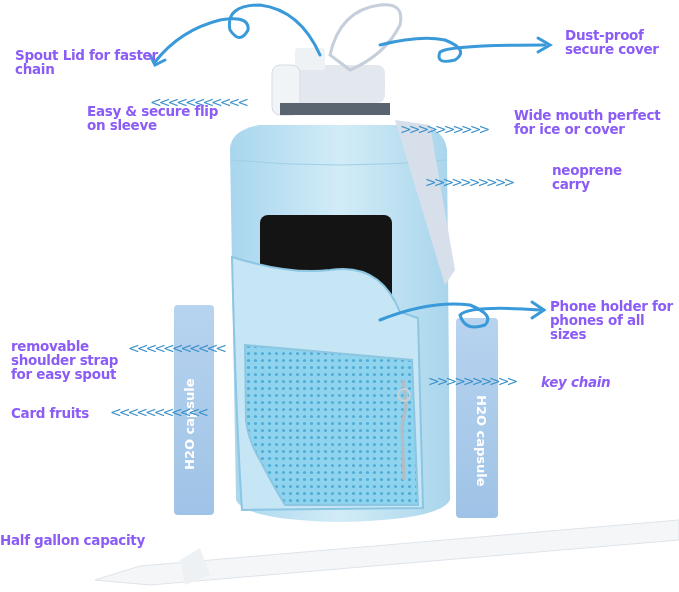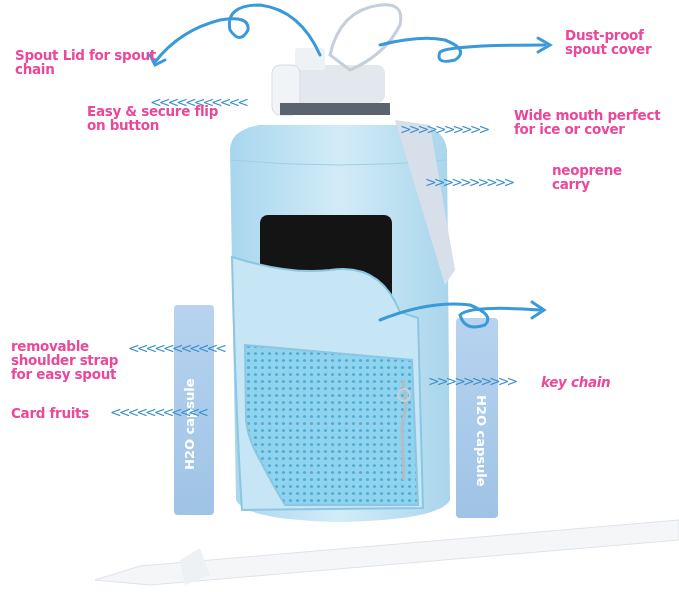--- a/index.html
+++ b/index.html
@@ -1,18 +1,18 @@
 <!DOCTYPE html>
 <html><head>
 <meta charset="utf-8">
 <style>
   html, body { margin:0; padding:0; background:#ffffff; }
   body { width:679px; height:592px; position:relative; overflow:hidden; font-family:"DejaVu Sans", sans-serif; }
   .stage { position:absolute; inset:0; background:#ffffff; }
-  .label { position:absolute; color:#ec4899; font-weight:bold; font-size:13.5px; line-height:14px; letter-spacing:-0.3px; }
+  .label { position:absolute; color:#8b5cf6; font-weight:bold; font-size:13.5px; line-height:14px; letter-spacing:-0.3px; }
   .chev { position:absolute; color:#3a8fc8; font-size:14px; letter-spacing:-3px; font-family:"DejaVu Sans", sans-serif; line-height:14px; }
   svg { position:absolute; left:0; top:0; }
 </style>
 </head>
 <body>
 
 <div class="stage">
 
 <svg width="679" height="592" viewBox="0 0 679 592">
   <defs>
@@ -90,44 +90,51 @@
 </svg>
 
 <div class="chev" style="left:150px;top:95px;">&lt;&lt;&lt;&lt;&lt;&lt;&lt;&lt;&lt;&lt;&lt;</div>
 <div class="chev" style="left:400px;top:122px;">&gt;&gt;&gt;&gt;&gt;&gt;&gt;&gt;&gt;&gt;</div>
 <div class="chev" style="left:425px;top:175px;">&gt;&gt;&gt;&gt;&gt;&gt;&gt;&gt;&gt;&gt;</div>
 <div class="chev" style="left:128px;top:341px;">&lt;&lt;&lt;&lt;&lt;&lt;&lt;&lt;&lt;&lt;&lt;</div>
 <div class="chev" style="left:428px;top:374px;">&gt;&gt;&gt;&gt;&gt;&gt;&gt;&gt;&gt;&gt;</div>
 <div class="chev" style="left:110px;top:405px;">&lt;&lt;&lt;&lt;&lt;&lt;&lt;&lt;&lt;&lt;&lt;</div>
 
 <div class="label" style="left:15px;top:48px;">
-  <div>Spout Lid for spout</div>
+  <div>Spout Lid for faster</div>
   <div>chain</div>
 </div>
 <div class="label" style="left:73px;top:104px;margin-left:14px;">
   <div>Easy &amp; secure flip</div>
-  <div>on button</div>
+  <div>on sleeve</div>
 </div>
 <div class="label" style="left:565px;top:28px;">
   <div>Dust-proof</div>
-  <div>spout cover</div>
+  <div>secure cover</div>
 </div>
 <div class="label" style="left:514px;top:108px;">
   <div>Wide mouth perfect</div>
   <div>for ice or cover</div>
 </div>
 <div class="label" style="left:552px;top:163px;">
   <div>neoprene</div>
   <div>carry</div>
 </div>
 <div class="label" style="left:11px;top:321px;margin-top:18px;">
   <div>removable</div>
   <div>shoulder strap</div>
   <div>for easy spout</div>
 </div>
+<div class="label" style="left:550px;top:299px;">
+  <div>Phone holder for</div>
+  <div>phones of all sizes</div>
+</div>
 <div class="label" style="left:541px;top:375px;font-style:italic;">
   <div>key chain</div>
 </div>
 <div class="label" style="left:11px;top:406px;">
   <div>Card fruits</div>
 </div>
+<div class="label" style="left:0px;top:533px;">
+  <div>Half gallon capacity</div>
+</div>
 
 </div>
 
 </body></html>

